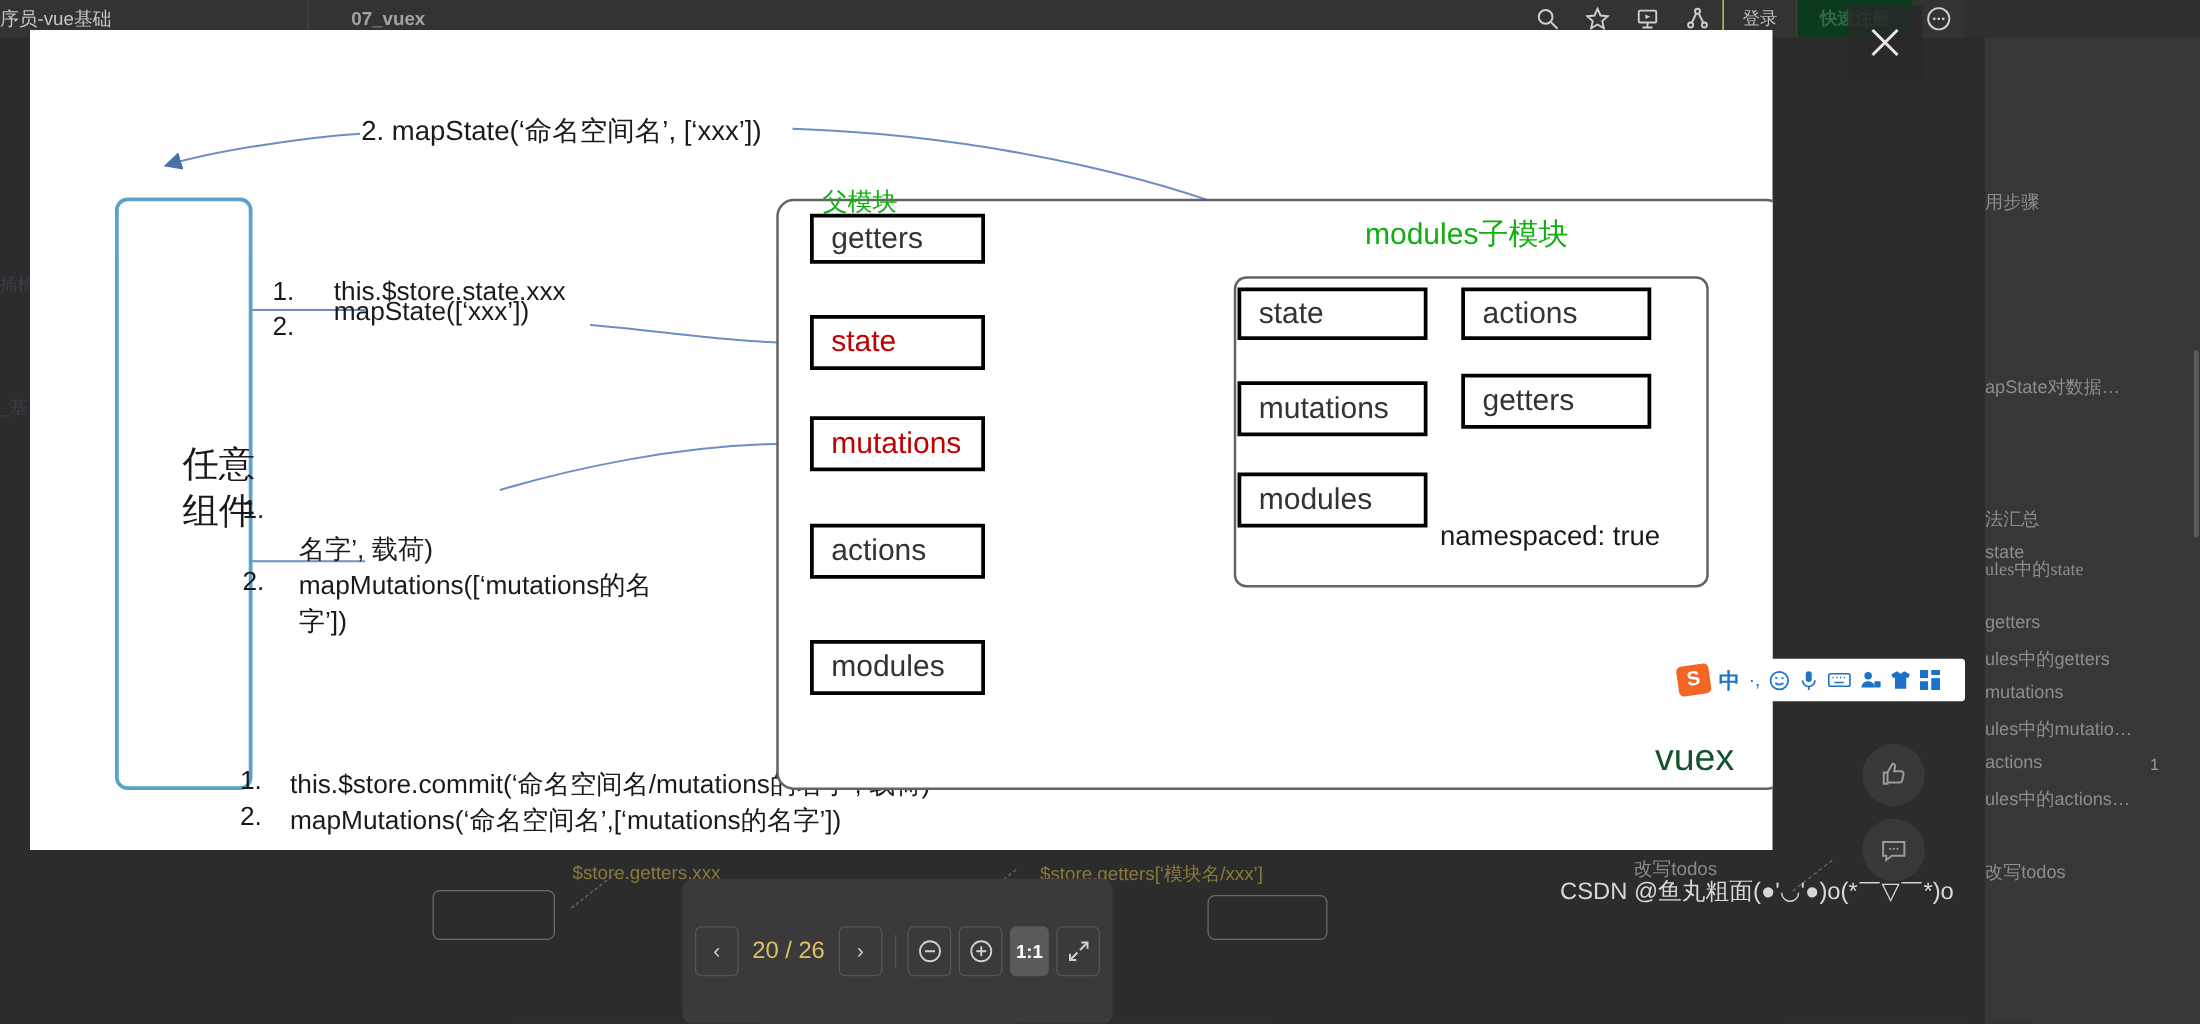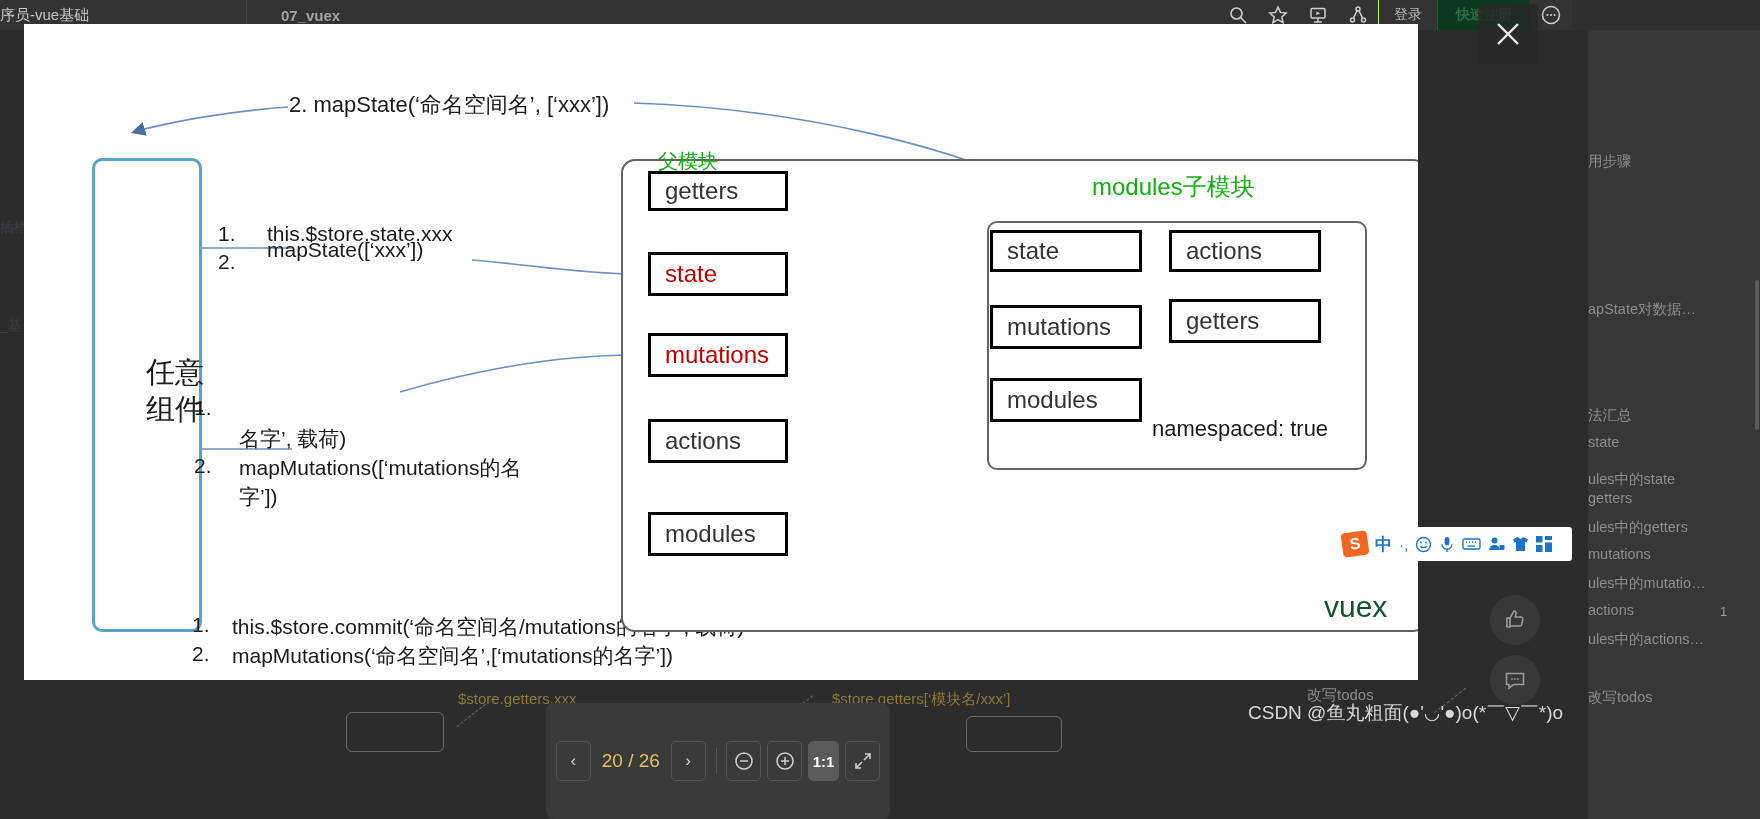--- a/index.html
+++ b/index.html
@@ -251,21 +251,21 @@
 
   <div class="left-ghost" style="top:219px;">插槽</div>
   <div class="left-ghost" style="top:317px;">_基</div>
 
   <div class="toc-edge"></div>
   <div class="toc">
     <div class="toc-item" style="top:122px;left:0px;">用步骤</div>
     <div class="toc-item" style="top:270px;left:0px;">apState对数据…</div>
     <div class="toc-item" style="top:376px;left:0px;">法汇总</div>
     <div class="toc-item" style="top:404px;left:0px;">state</div>
-    <div class="toc-item" style="top:440px;left:0px;">ules中的state</div>
+    <div class="toc-item" style="top:416px;left:0px;font-family:Liberation Serif, serif;">ules中的state</div>
     <div class="toc-item" style="top:460px;left:0px;">getters</div>
     <div class="toc-item" style="top:488px;left:0px;">ules中的getters</div>
     <div class="toc-item" style="top:516px;left:0px;">mutations</div>
     <div class="toc-item" style="top:544px;left:0px;">ules中的mutatio…</div>
     <div class="toc-item" style="top:572px;left:0px;">actions</div>
     <div class="toc-item" style="top:600px;left:0px;">ules中的actions…</div>
     <div class="toc-item" style="top:658px;left:0px;">改写todos</div>
     <div class="toc-scroll"></div>
   </div>
 

